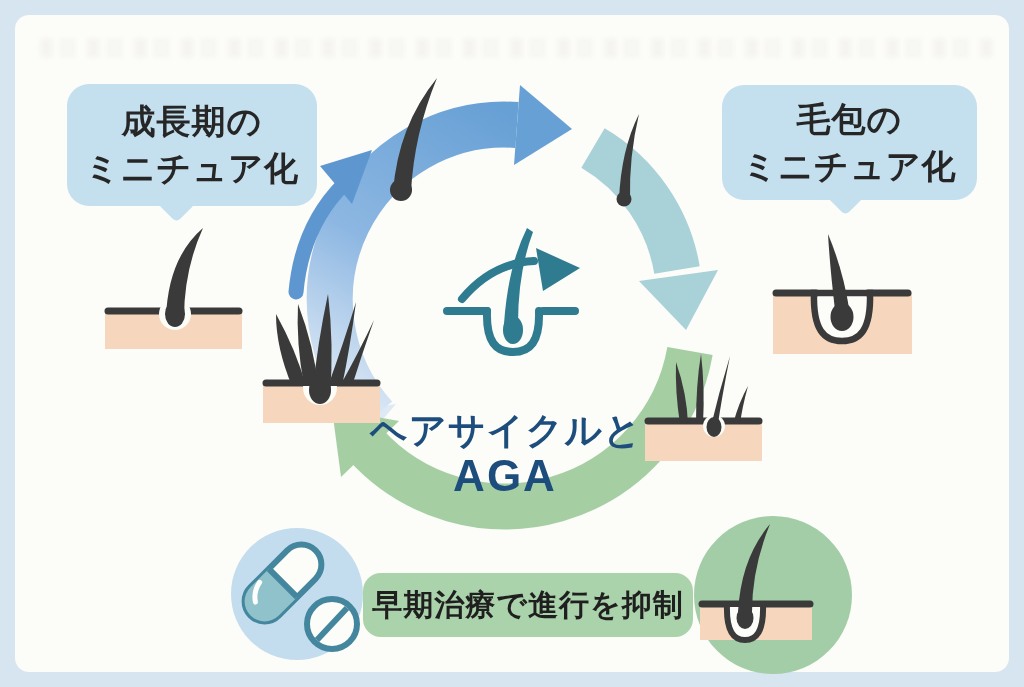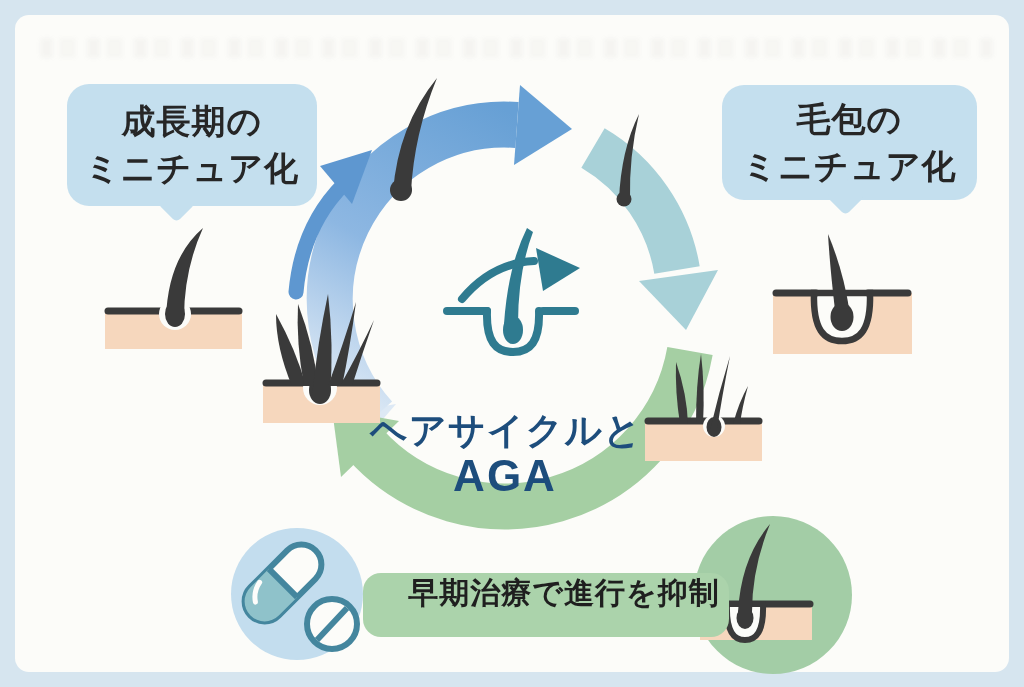--- a/index.html
+++ b/index.html
@@ -14,21 +14,21 @@
   .bubble .tail{position:absolute;width:27px;height:27px;background:var(--bubble,#c4dfee);transform:rotate(45deg);border-radius:5px;}
   .bubble-line{font-size:34px;font-weight:700;line-height:47px;color:var(--bubble-text,#262626);letter-spacing:1px;white-space:nowrap;}
   #callout-left{left:67px;top:84px;width:250px;height:122px;}
   #callout-left .tail{left:96px;bottom:-11px;}
   #callout-right{left:722px;top:85px;width:255px;height:115px;}
   #callout-right .tail{left:110px;bottom:-10px;}
   .center-title{position:absolute;left:370px;top:360px;width:270px;text-align:center;z-index:4;color:var(--center-text,#1d4d7c);margin-top:48px;}
   .center-title .l1{font-size:37px;font-weight:700;line-height:46px;letter-spacing:1px;white-space:nowrap;}
   .center-title .l2{font-size:44px;font-weight:700;line-height:44px;letter-spacing:2px;}
   .treatment{position:absolute;left:363px;top:573px;width:330px;height:64px;background:var(--treatment-bg,#abd3ab);border-radius:18px;
-    display:flex;align-items:flex-start;justify-content:center;z-index:4;padding-left:36px;}
+    display:flex;align-items:center;justify-content:center;z-index:4;}
   .treatment-text{font-size:30px;font-weight:700;color:var(--treatment-text,#1f1f1f);letter-spacing:1px;white-space:nowrap;}
 </style>
 </head>
 <body>
 
 <div class="stage">
   <div class="panel"></div>
   <div class="watermark"></div>
 
   <svg class="svgwrap" viewBox="0 0 1024 687">

